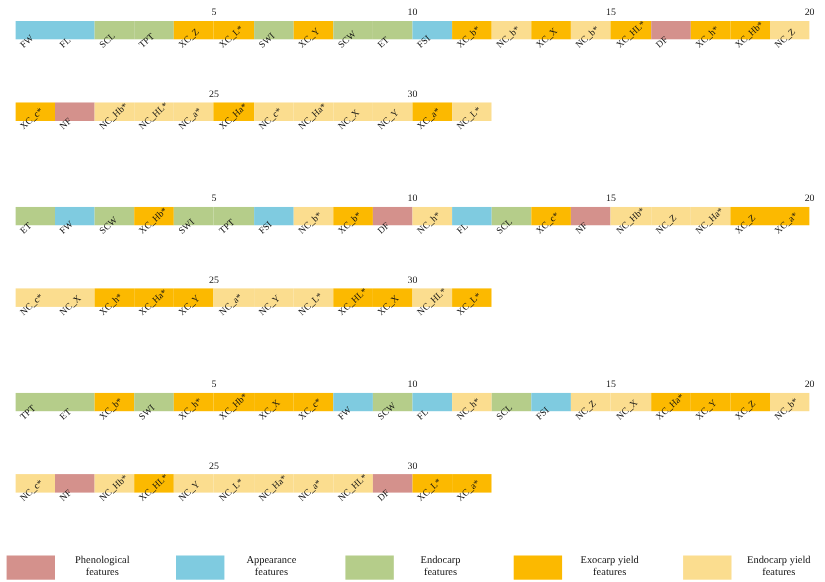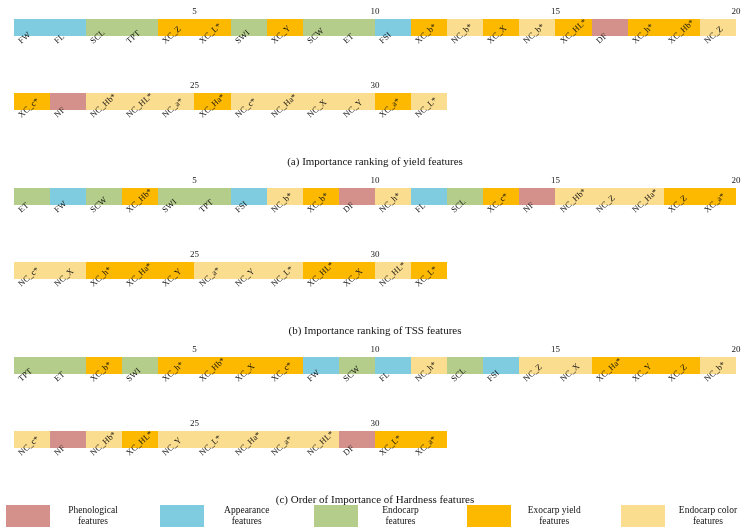--- a/index.html
+++ b/index.html
@@ -142,21 +142,20 @@
             <span class="lbl" style="left: 160.4px;">NC_a*</span>
             <span class="lbl" style="left: 196.5px;">XC_Ha*</span>
             <span class="lbl" style="left: 232.6px;">NC_c*</span>
             <span class="lbl" style="left: 268.7px;">NC_Ha*</span>
             <span class="lbl" style="left: 304.8px;">NC_X</span>
             <span class="lbl" style="left: 340.9px;">NC_Y</span>
             <span class="lbl" style="left: 377px;">XC_a*</span>
             <span class="lbl" style="left: 413.1px;">NC_L*</span>
           </div>
         </div>
-        <div class="caption">(a) Importance ranking of yield features</div>
       </div>
       <div class="panel" style="position: absolute; left: 0px; top: 175px;">
         <div class="rowwrap">
           <div class="ticks">
             <span class="tick" style="left: 194.5px;">5</span>
             <span class="tick" style="left: 375px;">10</span>
             <span class="tick" style="left: 555.5px;">15</span>
             <span class="tick" style="left: 736px;">20</span>
           </div>
           <div class="bar" style="margin-left: 14px; width: 722px;">
@@ -231,21 +230,20 @@
             <span class="lbl" style="left: 160.4px;">XC_Y</span>
             <span class="lbl" style="left: 196.5px;">NC_a*</span>
             <span class="lbl" style="left: 232.6px;">NC_Y</span>
             <span class="lbl" style="left: 268.7px;">NC_L*</span>
             <span class="lbl" style="left: 304.8px;">XC_HL*</span>
             <span class="lbl" style="left: 340.9px;">XC_X</span>
             <span class="lbl" style="left: 377px;">NC_HL*</span>
             <span class="lbl" style="left: 413.1px;">XC_L*</span>
           </div>
         </div>
-        <div class="caption">(b) Importance ranking of TSS features</div>
       </div>
       <div class="panel" style="position: absolute; left: 0px; top: 344px;">
         <div class="rowwrap">
           <div class="ticks">
             <span class="tick" style="left: 194.5px;">5</span>
             <span class="tick" style="left: 375px;">10</span>
             <span class="tick" style="left: 555.5px;">15</span>
             <span class="tick" style="left: 736px;">20</span>
           </div>
           <div class="bar" style="margin-left: 14px; width: 722px;">
@@ -320,21 +318,20 @@
             <span class="lbl" style="left: 160.4px;">NC_Y</span>
             <span class="lbl" style="left: 196.5px;">NC_L*</span>
             <span class="lbl" style="left: 232.6px;">NC_Ha*</span>
             <span class="lbl" style="left: 268.7px;">NC_a*</span>
             <span class="lbl" style="left: 304.8px;">NC_HL*</span>
             <span class="lbl" style="left: 340.9px;">DF</span>
             <span class="lbl" style="left: 377px;">XC_L*</span>
             <span class="lbl" style="left: 413.1px;">XC_a*</span>
           </div>
         </div>
-        <div class="caption">(c) Order of Importance of Hardness features</div>
       </div>
     </div>
 
   <div class="legend">
     <div class="legend-item">
       <div class="swatch" style="background: rgb(212, 145, 140);"></div>
       <div class="legend-text">
         <div>Phenological</div>
         <div>features</div>
       </div>
@@ -356,18 +353,18 @@
     <div class="legend-item">
       <div class="swatch" style="background: rgb(252, 185, 0);"></div>
       <div class="legend-text">
         <div>Exocarp yield</div>
         <div>features</div>
       </div>
     </div>
     <div class="legend-item">
       <div class="swatch" style="background: rgb(251, 221, 143);"></div>
       <div class="legend-text">
-        <div>Endocarp color</div>
+        <div>Endocarp yield</div>
         <div>features</div>
       </div>
     </div>
   </div>
 </div>
 
 </body></html>

